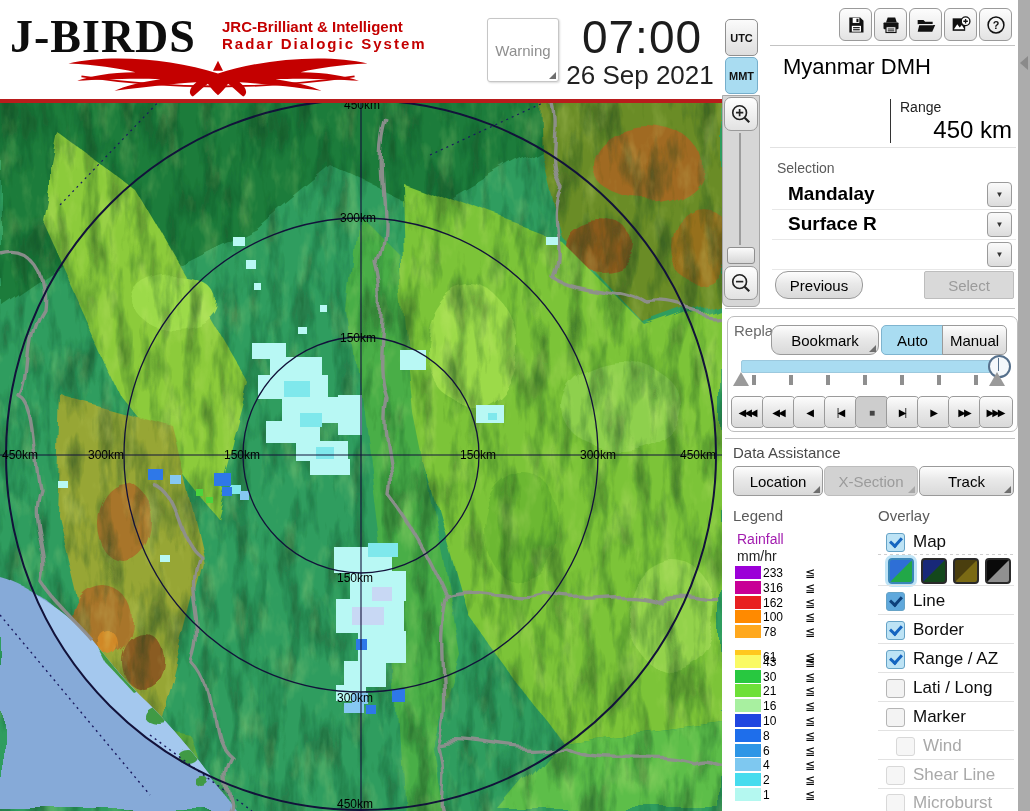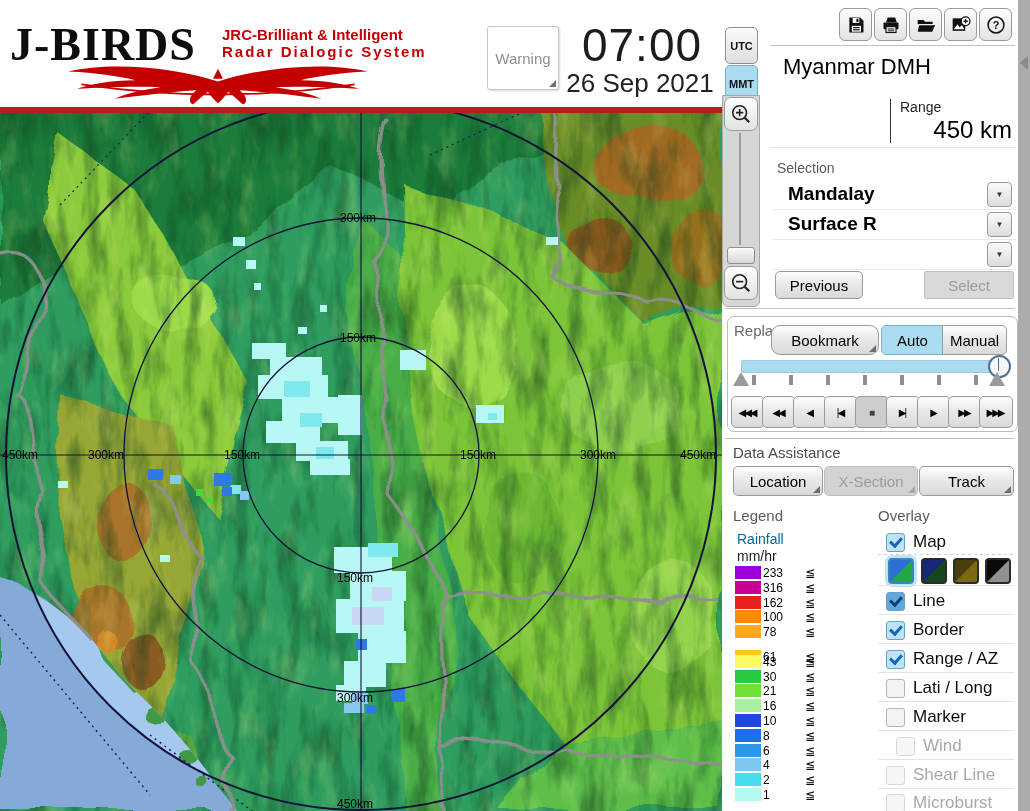--- a/index.html
+++ b/index.html
@@ -1,21 +1,21 @@
 <!DOCTYPE html>
 <html><head>
 <meta charset="utf-8">
 <style>
   html,body{margin:0;padding:0;}
   body{width:1030px;height:811px;position:relative;background:#fff;
        font-family:"Liberation Sans","DejaVu Sans",sans-serif;overflow:hidden;color:#111;}
   .abs{position:absolute;}
 
   
-  #header{left:0;top:16px;width:757px;height:91px;background:#fff;border-bottom:6px solid #b91c1c;}
+  #header{left:0;top:8px;width:757px;height:91px;background:#fff;border-bottom:4px solid #b91c1c;}
   #logo-title{left:10px;top:6px;font-family:"Liberation Serif","DejaVu Serif",serif;
               font-weight:bold;font-size:46px;letter-spacing:1px;color:#0d0d0d;line-height:1;}
   #logo-sub{left:222px;top:10px;color:#c40000;font-weight:bold;font-size:15px;line-height:17px;white-space:nowrap;}
   #eagle{left:18px;top:44px;}
   .warnbtn{left:487px;top:10px;width:70px;height:62px;background:#fff;border:1px solid #c6c6c6;
            border-radius:3px;box-shadow:1px 1px 2px rgba(0,0,0,.15);color:#8f8f8f;font-size:15px;
            display:flex;align-items:center;justify-content:center;}
   .corner-tri{position:absolute;right:2px;bottom:2px;width:0;height:0;
               border-left:7px solid transparent;border-bottom:7px solid #6e6e6e;}
   .corner-tri.dis{border-bottom-color:#a8a8a8;}
@@ -61,21 +61,21 @@
   .slider-tri{top:372px;width:0;height:0;border-left:8px solid transparent;border-right:8px solid transparent;
               border-bottom:14px solid #9a9a9a;}
   .pbtn{top:396px;width:30px;height:30px;font-size:10px;letter-spacing:-2px;padding-right:2px;}
   .pbtn.pressed{background:#cdcdcd;color:#444;}
 
   #da-label{left:733px;top:444px;font-size:15px;color:#4a4a4a;}
   .dabtn{top:466px;height:28px;font-size:15px;}
 
   #legend-label{left:733px;top:507px;font-size:15px;color:#5a5a5a;}
   #overlay-label{left:878px;top:507px;font-size:15px;color:#5a5a5a;}
-  #rain1{left:737px;top:531px;font-size:14px;color:#0369a1;}
+  #rain1{left:737px;top:531px;font-size:14px;color:#a21caf;}
   #rain2{left:737px;top:548px;font-size:14px;color:#222;}
   .lrow{left:735px;width:84px;height:14px;}
   .lsw{position:absolute;left:0;top:0;width:26px;height:13px;}
   .lval{position:absolute;left:28px;top:0;width:40px;font-size:12px;color:#000;}
   .lleq{position:absolute;left:70px;top:0;font-size:12px;color:#000;}
 
   .orow{left:886px;width:130px;height:22px;display:flex;align-items:center;gap:8px;}
   .cb{width:17px;height:17px;border-radius:3px;border:1px solid #b5b5b5;background:#f3f3f3;position:relative;flex:0 0 17px;}
   .cb.on{background:#bde3f5;border-color:#66a3c6;}
   .cb.on::after{content:"";position:absolute;left:3px;top:3px;width:9px;height:5px;
@@ -357,21 +357,21 @@
   <span class="dd">▼</span>
 </div>
 <div class="abs combo" style="top:210px;">
   <span class="val">Surface R</span>
   <span class="dd">▼</span>
 </div>
 <div class="abs combo" style="top:240px;">
   <span class="val"></span>
   <span class="dd">▼</span>
 </div>
-<div class="abs btn" style="left:775px;top:271px;width:86px;height:26px;">Previous</div>
+<div class="abs btn" style="left:775px;top:271px;width:86px;height:26px;border-radius:13px;">Previous</div>
 <div class="abs btn disabled" style="left:924px;top:271px;width:88px;height:26px;border-radius:2px;">Select</div>
 
 <div class="abs sep" style="left:725px;top:308px;width:290px;"></div>
 
 <div class="abs" id="replay-box"></div>
 <div class="abs" id="replay-label">Replay</div>
 <div class="abs btn" style="left:771px;top:325px;width:106px;height:28px;border-radius:9px;">
   <span>Bookmark</span>
   <span class="corner-tri"></span>
 </div>

